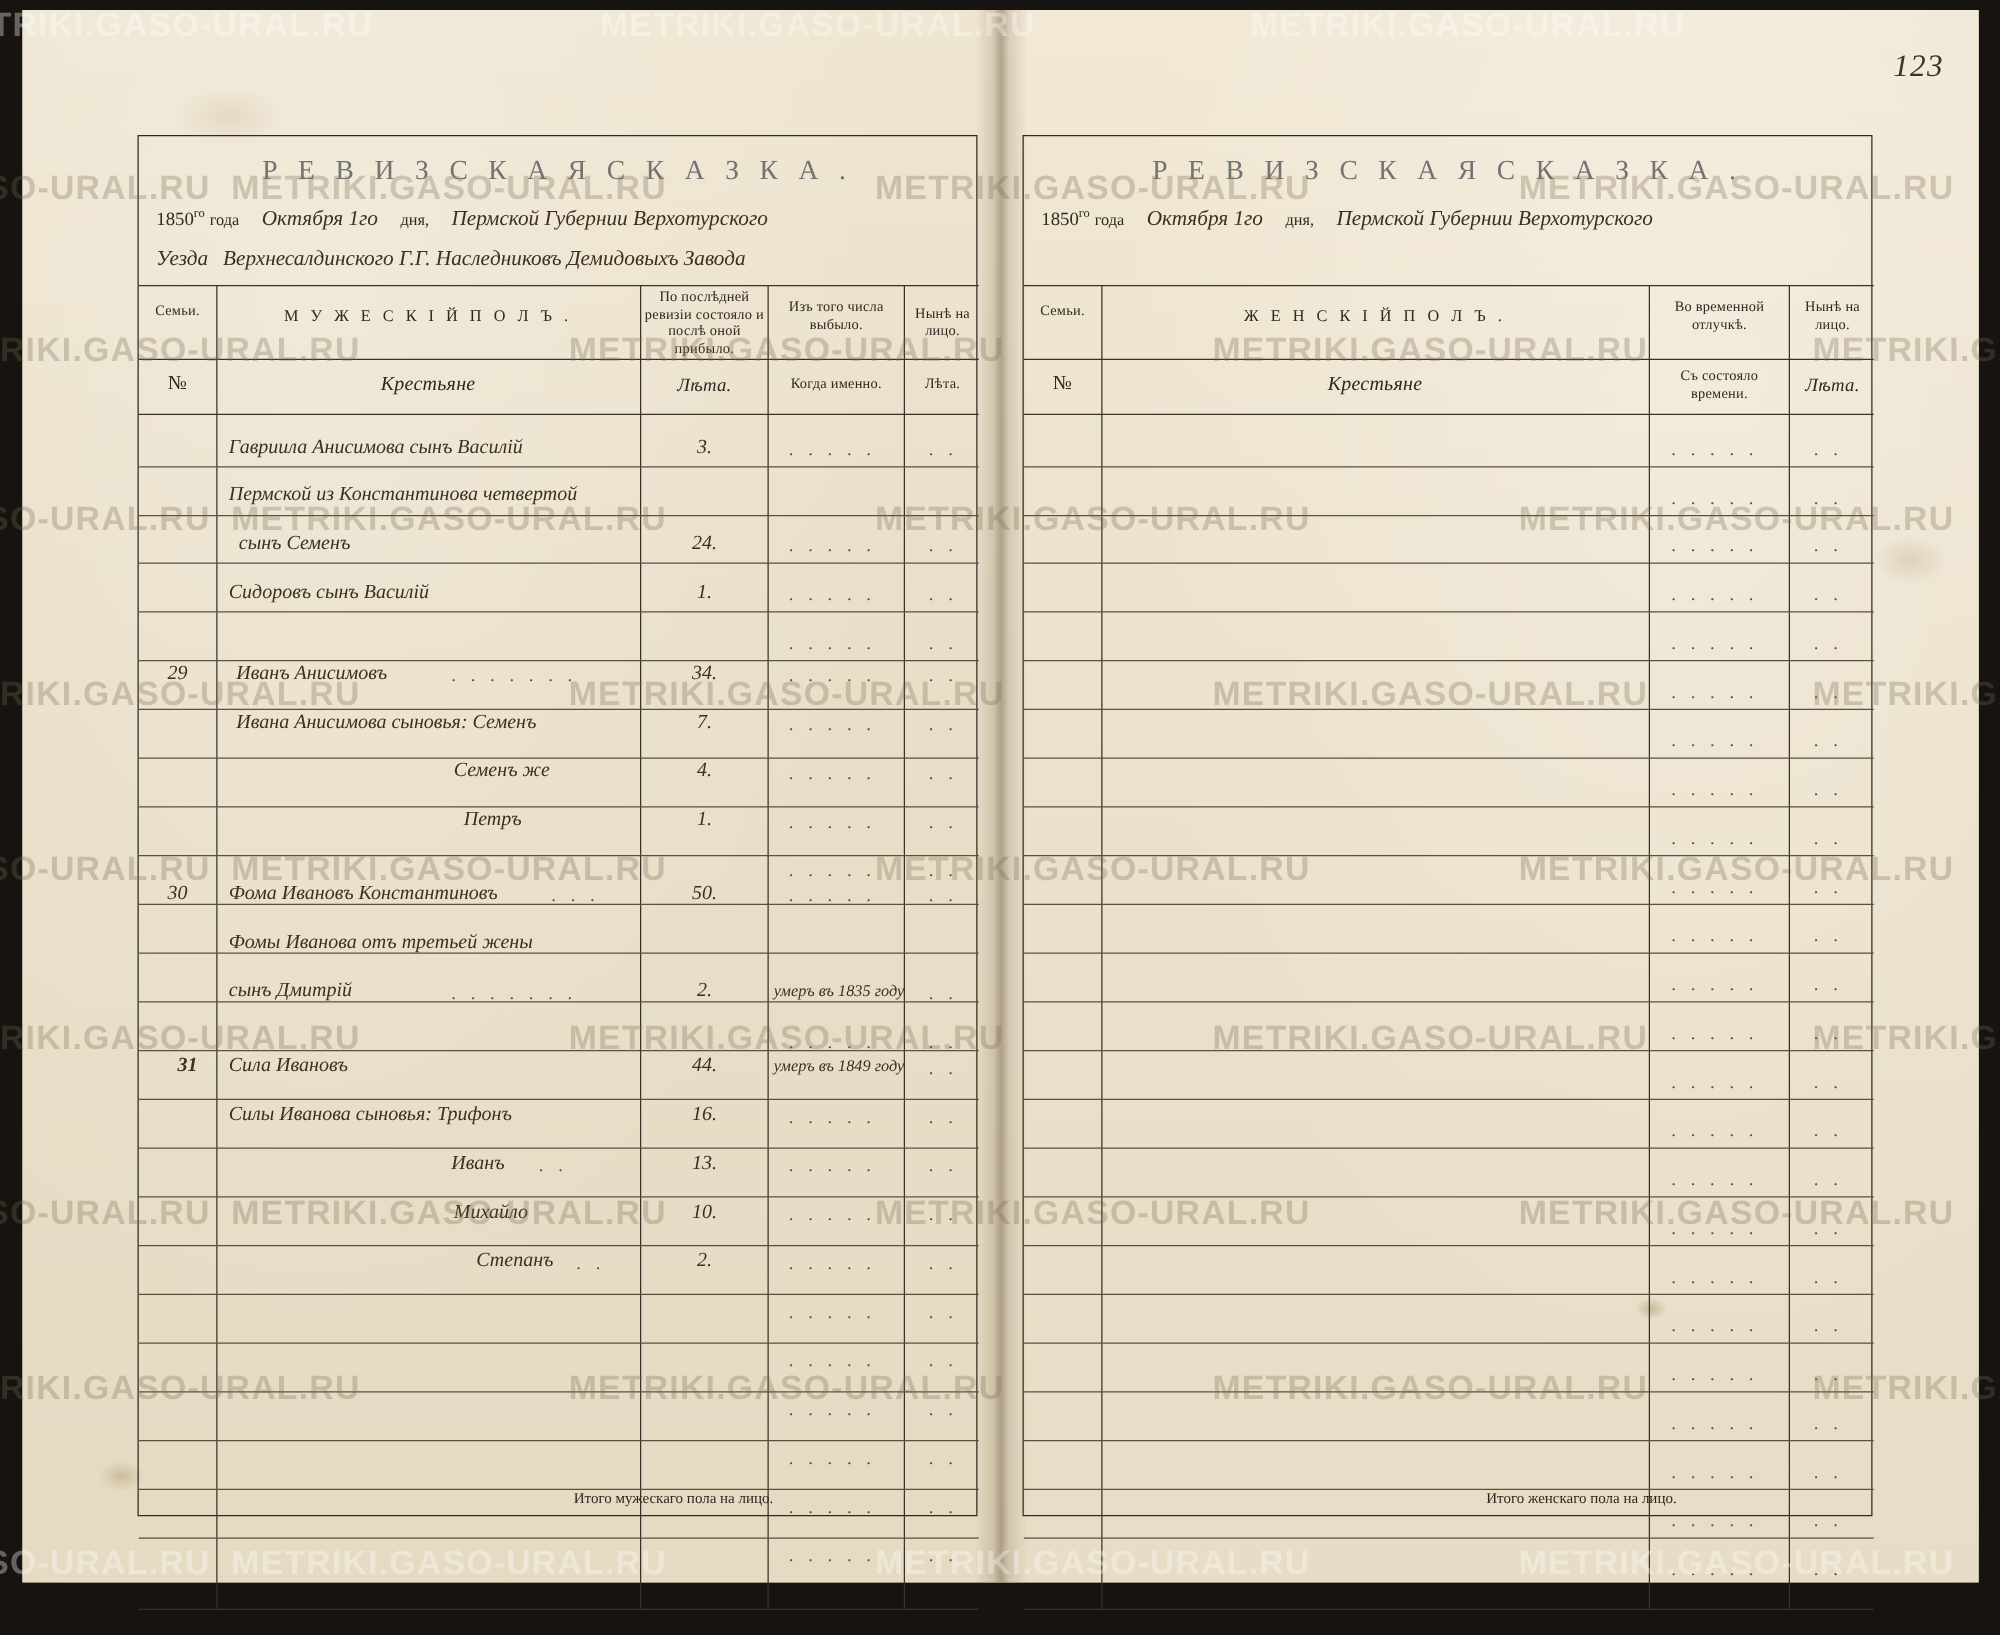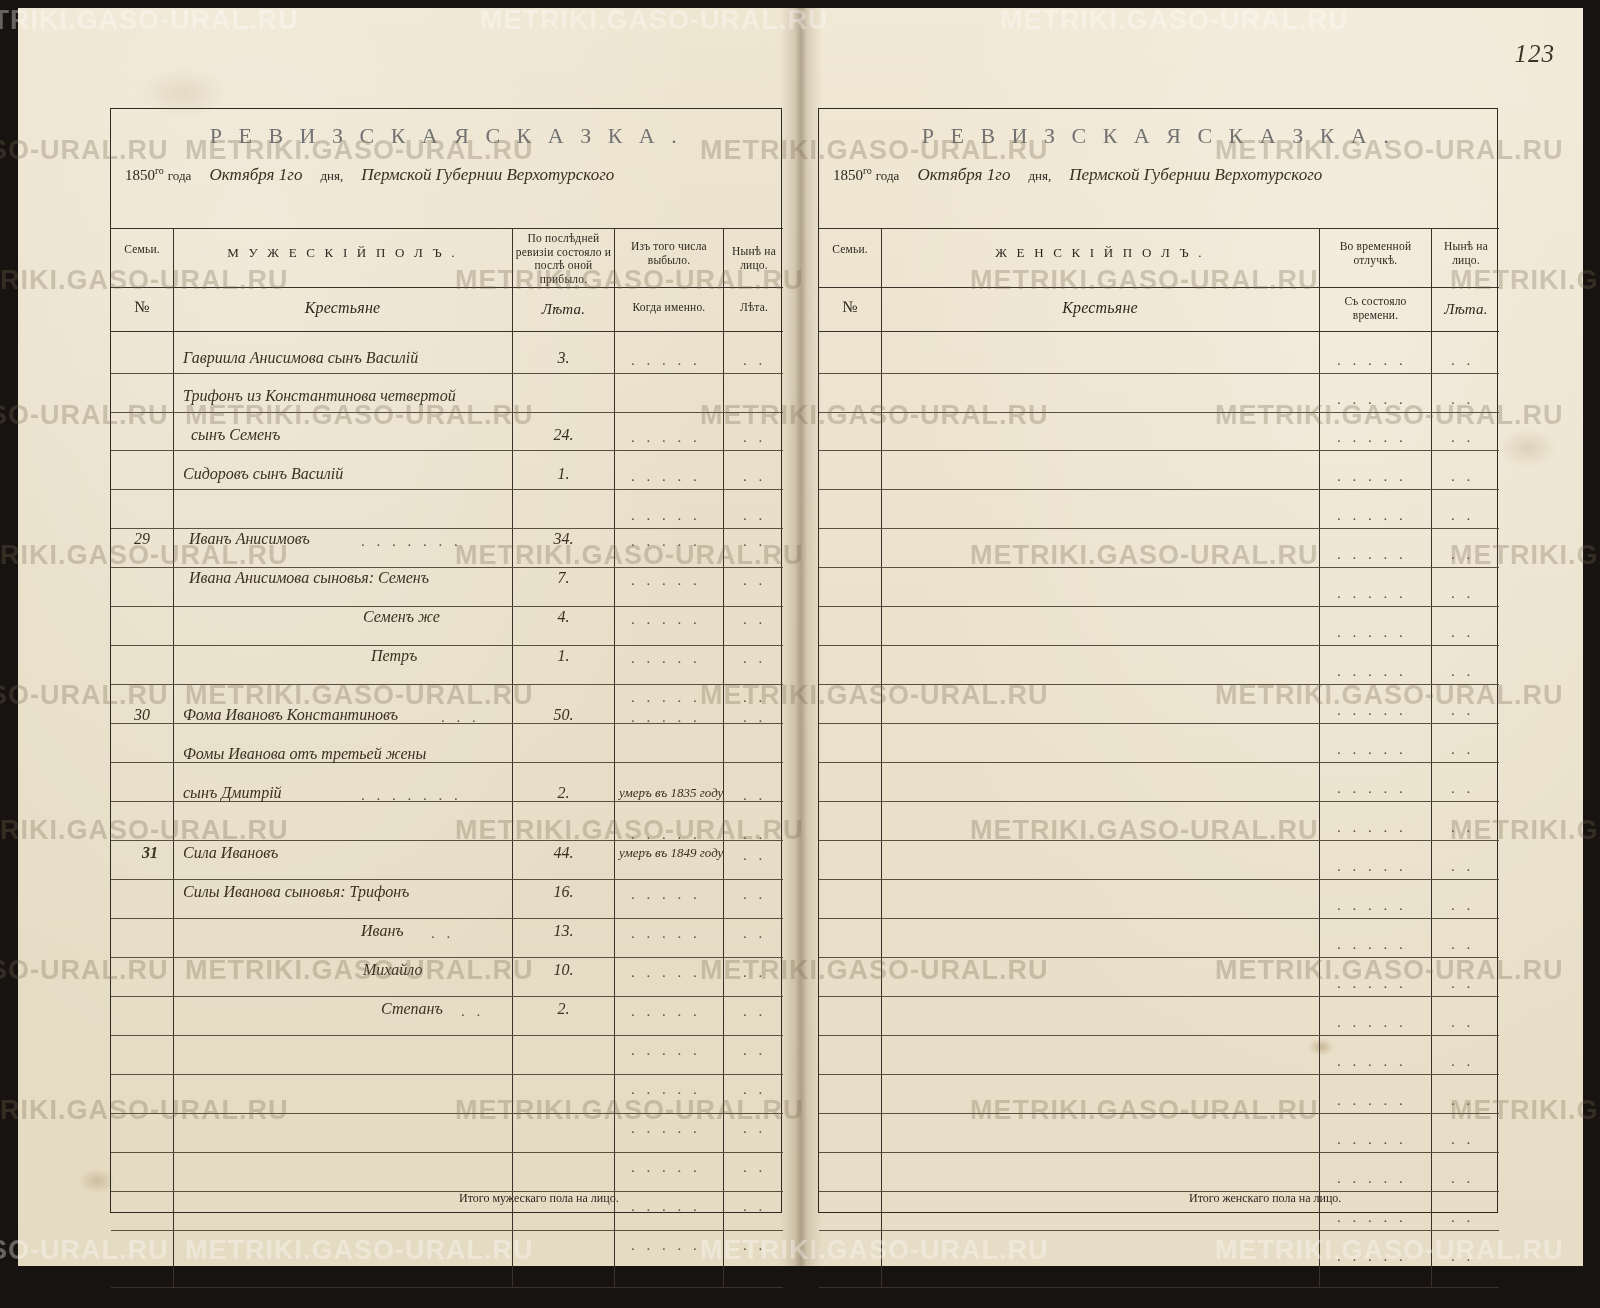--- a/index.html
+++ b/index.html
@@ -187,20 +187,24 @@
 
     <div class="sheet left">
       <div class="title">Р Е В И З С К А Я   С К А З К А .</div>
 
       <div class="pre-line" style="left:14px; top:56px;">
         <span class="printed" style="font-size:15px;">1850</span><span class="printed" style="font-size:10px;vertical-align:super;">го</span>
         <span class="printed" style="font-size:13px;">года</span>
         <span class="hand" style="font-size:17px;margin:0 14px;">Октября 1го</span>
         <span class="printed" style="font-size:13px;">дня,</span>
         <span class="hand" style="font-size:17px;margin-left:14px;">Пермской Губернии Верхотурского</span>
+      </div>
+      <div class="pre-line" style="left:14px; top:88px;">
+        <span class="hand" style="font-size:17px;">Уезда</span>
+        <span class="hand" style="font-size:17px;margin-left:8px;">Верхнесалдинского Г.Г. Наслeдниковъ Демидовыхъ Завода</span>
       </div>
 
       <div class="hline" style="left:0;  top:119px; width:672px;"></div>
       <div class="hline" style="left:0;  top:178px; width:672px;"></div>
       <div class="hline" style="left:0;  top:222px; width:672px;"></div>
 
       <div class="vline" style="left:62px;  top:119px; height:1059px;"></div>
       <div class="vline" style="left:401px; top:119px; height:1059px;"></div>
       <div class="vline" style="left:503px; top:119px; height:1059px;"></div>
       <div class="vline" style="left:612px; top:119px; height:1059px;"></div>
@@ -240,21 +244,21 @@
       <div class="hline thin" style="left:0; top:1043px; width:672px;"></div>
       <div class="hline thin" style="left:0; top:1082px; width:672px;"></div>
       <div class="hline thin" style="left:0; top:1121px; width:672px;"></div>
       <div class="hline" style="left:0; top:1178px; width:672px;"></div>
 
       <div class="cell-hand" style="left:72px; top:240px;">Гавриила Анисимова сынъ  Василій</div>
       <div class="num-hand" style="left:403px; top:240px; width:99px;">3.</div>
       <div class="dots" style="left:520px; top:243px;">. . . . .</div>
       <div class="dots" style="left:632px; top:243px;">. .</div>
 
-      <div class="cell-hand" style="left:72px; top:278px;">Трифонъ из Константинова четвертой</div>
+      <div class="cell-hand" style="left:72px; top:278px;">Пермской из Константинова четвертой</div>
 
       <div class="cell-hand" style="left:80px; top:317px;">сынъ  Семенъ</div>
       <div class="num-hand" style="left:403px; top:317px; width:99px;">24.</div>
       <div class="dots" style="left:520px; top:320px;">. . . . .</div>
       <div class="dots" style="left:632px; top:320px;">. .</div>
 
       <div class="cell-hand" style="left:72px; top:356px;">Сидоровъ сынъ   Василій</div>
       <div class="num-hand" style="left:403px; top:356px; width:99px;">1.</div>
       <div class="dots" style="left:520px; top:359px;">. . . . .</div>
       <div class="dots" style="left:632px; top:359px;">. .</div>

